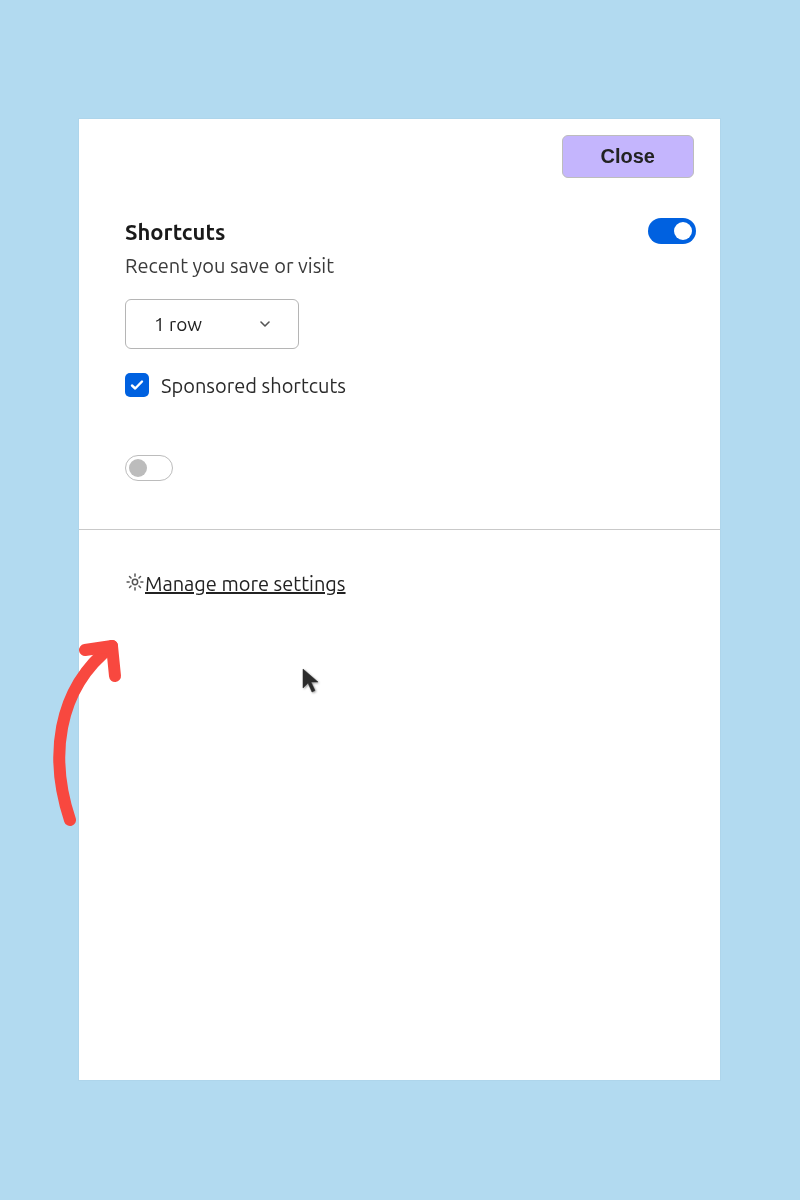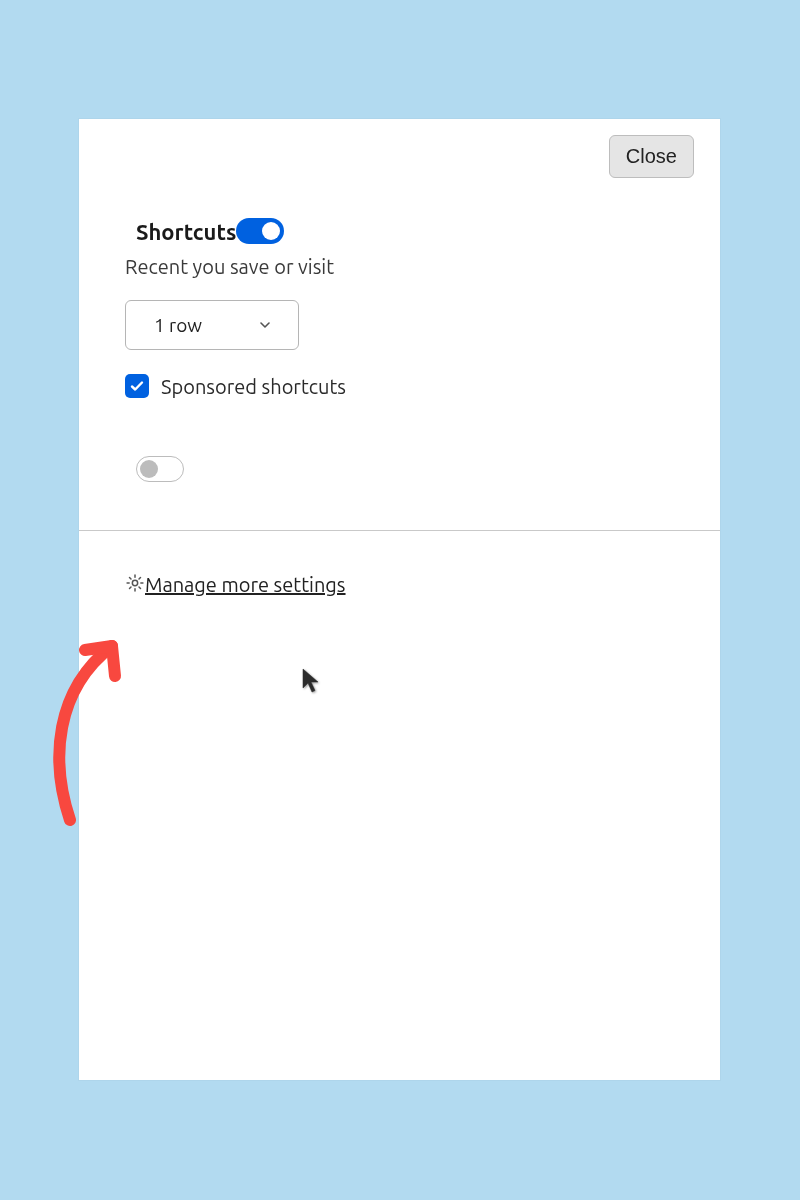--- a/index.html
+++ b/index.html
@@ -28,33 +28,34 @@
   .panel-inner {
     padding: 16px 24px 0 46px;
   }
   .close-row {
     display: flex;
     justify-content: flex-end;
     margin-bottom: 40px;
     padding-right: 2px;
   }
   .close-btn {
-    background: #e5e5e5;
+    background: #c4b5fd;
     border: 1px solid #bdbdbd;
     border-radius: 6px;
-    padding: 9px 16px;
-    font-size: 20px;
-    font-weight: 400;
+    padding: 9px 38px;
+    font-size: 20px;
+    font-weight: 700;
     color: #222;
     cursor: pointer;
   }
   .section-header {
     display: flex;
     align-items: center;
-    margin: 11px;
+    justify-content: space-between;
+    margin: 0;
   }
   .section-title {
     font-size: 22px;
     font-weight: 700;
     color: #1a1a1a;
     margin: 0;
   }
   .section-sub {
     font-size: 20px;
     color: #3a3a3a;

